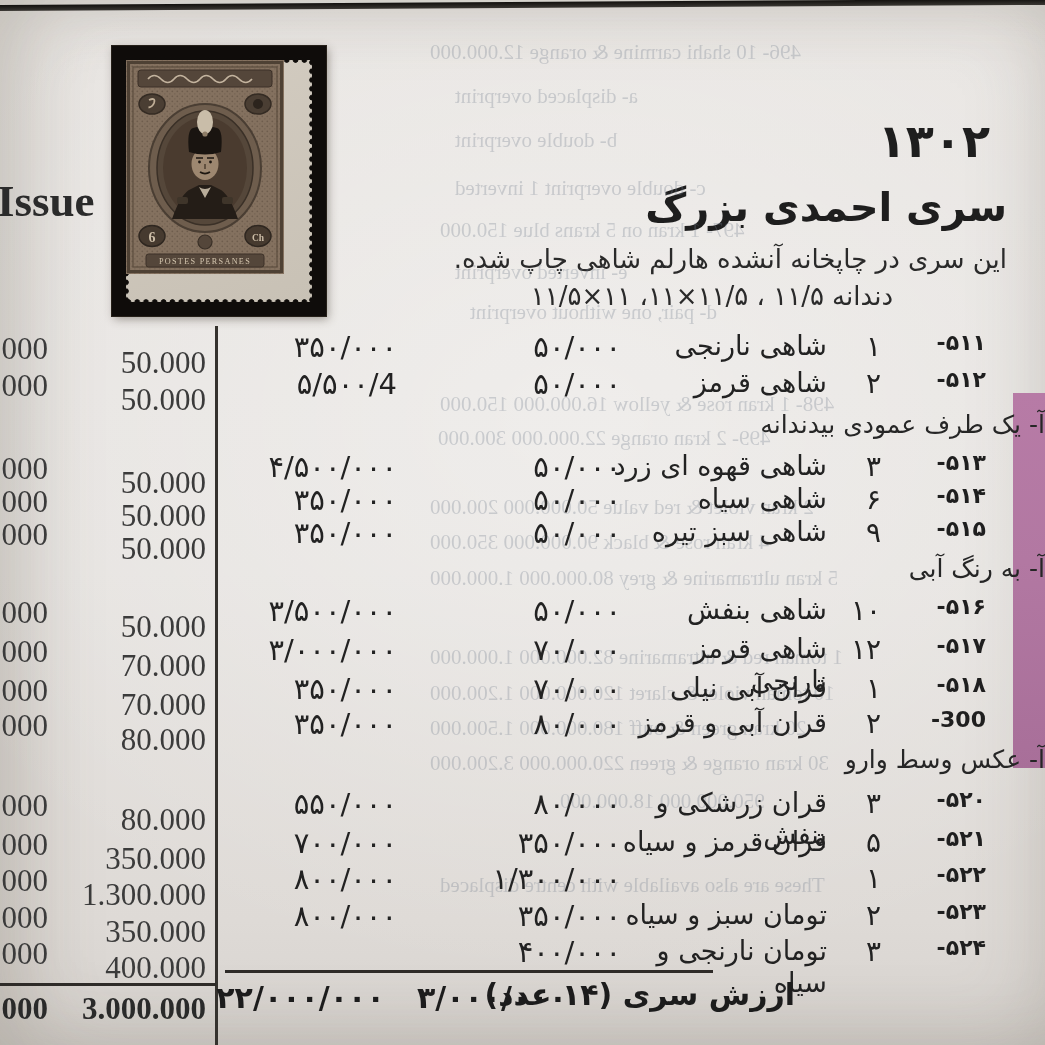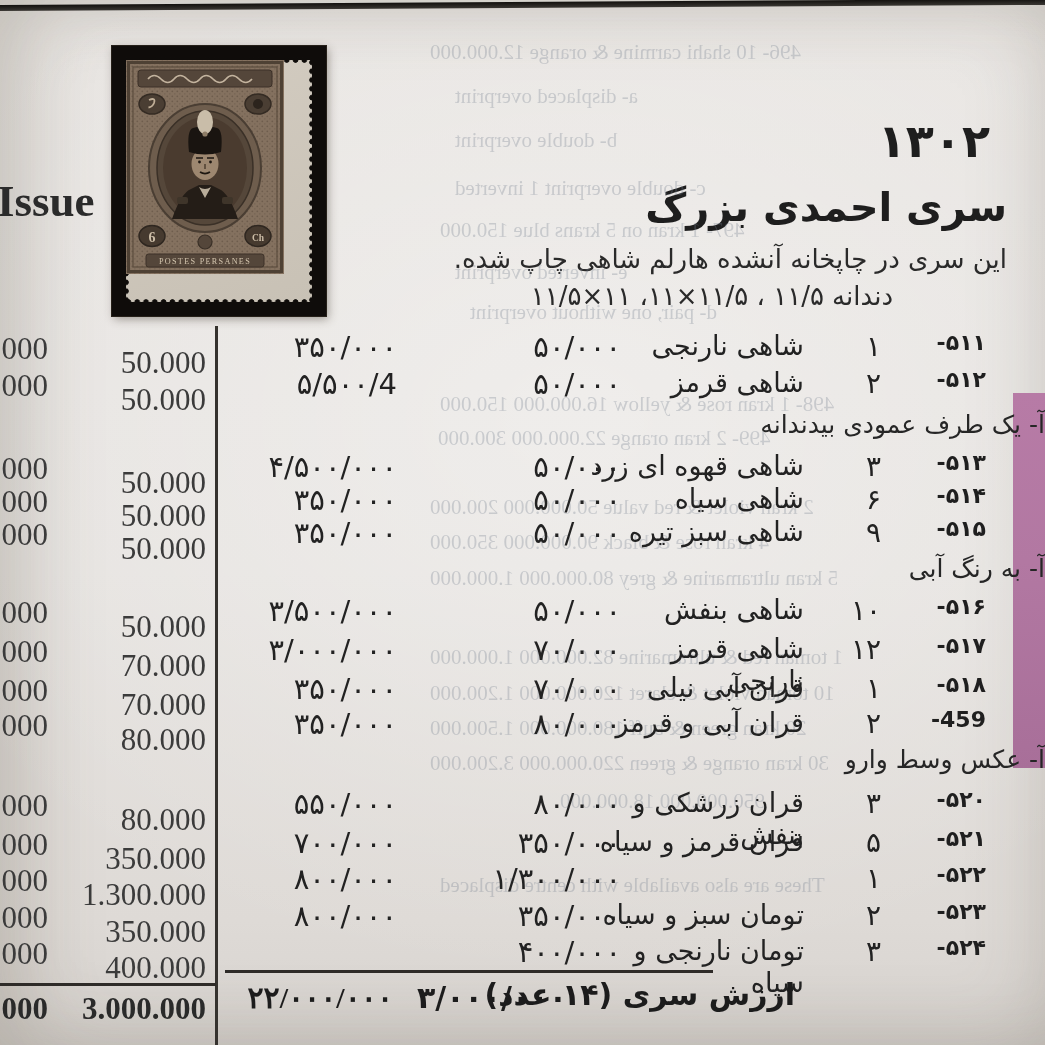--- a/index.html
+++ b/index.html
@@ -36,31 +36,31 @@
   #pink-tab{position:absolute; left:1013px; top:393px; width:32px; height:375px;
     background:linear-gradient(180deg,#b77ba6 0%, #b278a2 45%, #a86f99 100%);}
 
   
   .row{position:absolute; left:0; width:1045px; height:42px;}
   .cell{position:absolute; top:0; line-height:1.2;}
   .c000   {left:0;    width:48px;  text-align:right; font-family:"Liberation Serif",serif; font-size:31px; color:#3b3b3b;}
   .clat   {left:50px; width:156px; text-align:right; font-family:"Liberation Serif",serif; font-size:31px; color:#3b3b3b;margin-top:14px;}
   .cused  {left:225px;width:172px; text-align:right; font-size:29px; color:#222;}
   .cmint  {left:453px;width:168px; text-align:right; font-size:29px; color:#222;}
-  .cdesc  {left:587px;width:217px; font-size:27px; color:#222;}
+  .cdesc  {left:610px;width:217px; font-size:27px; color:#222;}
   .cdenom {left:843px;width:38px;  text-align:right; font-size:28px; color:#222;}
   .ccat   {left:886px;width:100px; text-align:right; font-size:22px; font-weight:700; color:#1f1f1f;}
   .sub-line{position:absolute; left:0; width:1045px; text-align:right; font-size:25px; color:#262626;}
 
   
   .tot-fa{font-size:30px; font-weight:700; color:#1c1c1c;}
   .tot-se{font-family:"Liberation Serif",serif; font-size:31px; font-weight:700; color:#2a2a2a; text-align:right;}
   #total-label{left:545px; width:250px; top:977px; text-align:right;}
   #total-mint{left:393px; width:174px; top:980px; text-align:right;}
-  #total-used{left:208px; width:185px; top:980px; text-align:right;font-family:Liberation Serif, serif;}
+  #total-used{left:208px; width:185px; top:980px; text-align:center;}
   #total-latin{left:50px; width:156px; top:991px;}
   #total-000{left:0px; width:48px; top:991px;}
 
   
   .ghost{position:absolute; font-family:"Liberation Serif",serif; font-size:21px;
     color:#76808f; opacity:.30; filter:blur(.7px); transform:scaleX(-1); white-space:nowrap;}
 
   
   #stamp-block{position:absolute; left:112px; top:46px; width:214px; height:270px;
     background:#0f0c0a; box-shadow:0 0 0 1px #262019, 2px 3px 9px rgba(60,50,40,.45);}
@@ -250,21 +250,21 @@
         <div class="cell cdenom fa" dir="rtl">۱</div>
         <div class="cell ccat fa" dir="rtl">۵۱۸-</div>
       </div>
       <div class="row" style="top: 707px;">
         <div class="cell c000">000</div>
         <div class="cell clat">80.000</div>
         <div class="cell cused fa" dir="rtl">۳۵۰/۰۰۰</div>
         <div class="cell cmint fa" dir="rtl">۸۰/۰۰۰</div>
         <div class="cell cdesc fa" dir="rtl">قران آبی و قرمز</div>
         <div class="cell cdenom fa" dir="rtl">۲</div>
-        <div class="cell ccat fa" dir="rtl">459-</div>
+        <div class="cell ccat fa" dir="rtl">300-</div>
       </div>
       <div class="row" style="top: 745px;">
         <div class="sub-line fa" dir="rtl" style="padding-left: 0px; padding-right: 185px;">آ- عکس وسط وارو</div>
       </div>
       <div class="row" style="top: 787px;">
         <div class="cell c000">000</div>
         <div class="cell clat">80.000</div>
         <div class="cell cused fa" dir="rtl">۵۵۰/۰۰۰</div>
         <div class="cell cmint fa" dir="rtl">۸۰/۰۰۰</div>
         <div class="cell cdesc fa" dir="rtl">قران زرشکی و بنفش</div>

